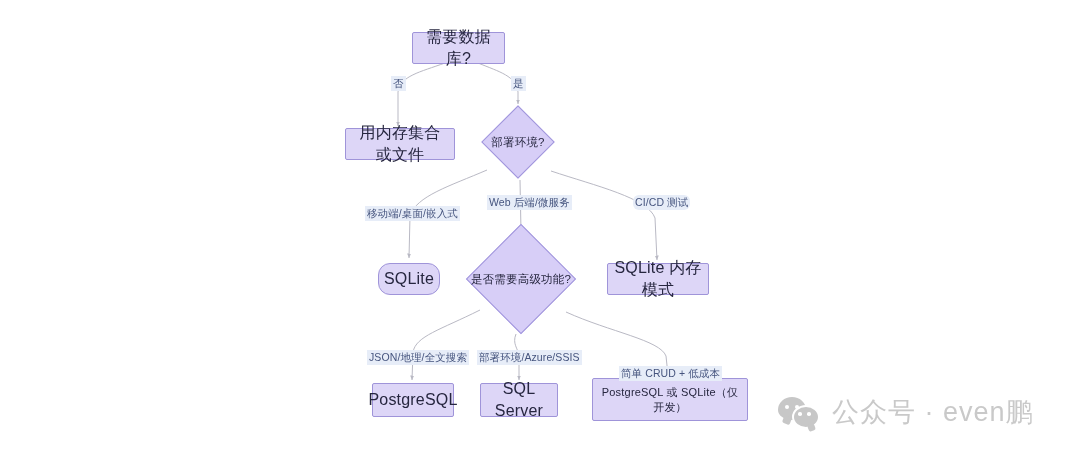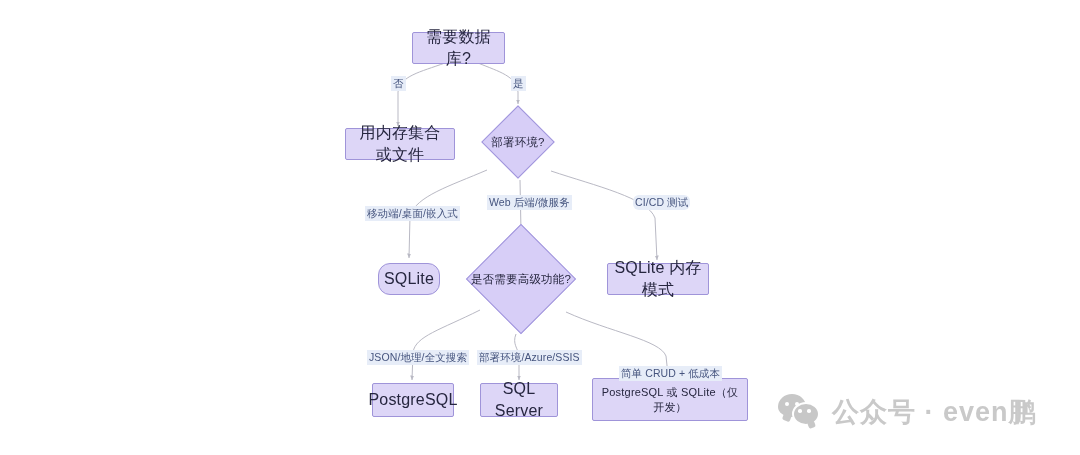--- a/index.html
+++ b/index.html
@@ -55,24 +55,24 @@
     font-size:10.5px;
     line-height:13px;
     padding:1px 2px;
     white-space:nowrap;
     letter-spacing:.1px;
   }
 
   .watermark{
     position:absolute;
     display:flex;
+    align-items:center;
     gap:12px;
     color:#c7c7c7;
     user-select:none;
-    font-weight:bold;
   }
   .wm-text{
     font-size:27px;
     letter-spacing:1px;
     white-space:nowrap;
     color:#c9c9c9;
   }
   .wm-logo{position:relative;width:42px;height:30px;}
   .wm-logo .b1{
     position:absolute;left:0;top:0;width:28px;height:23px;

